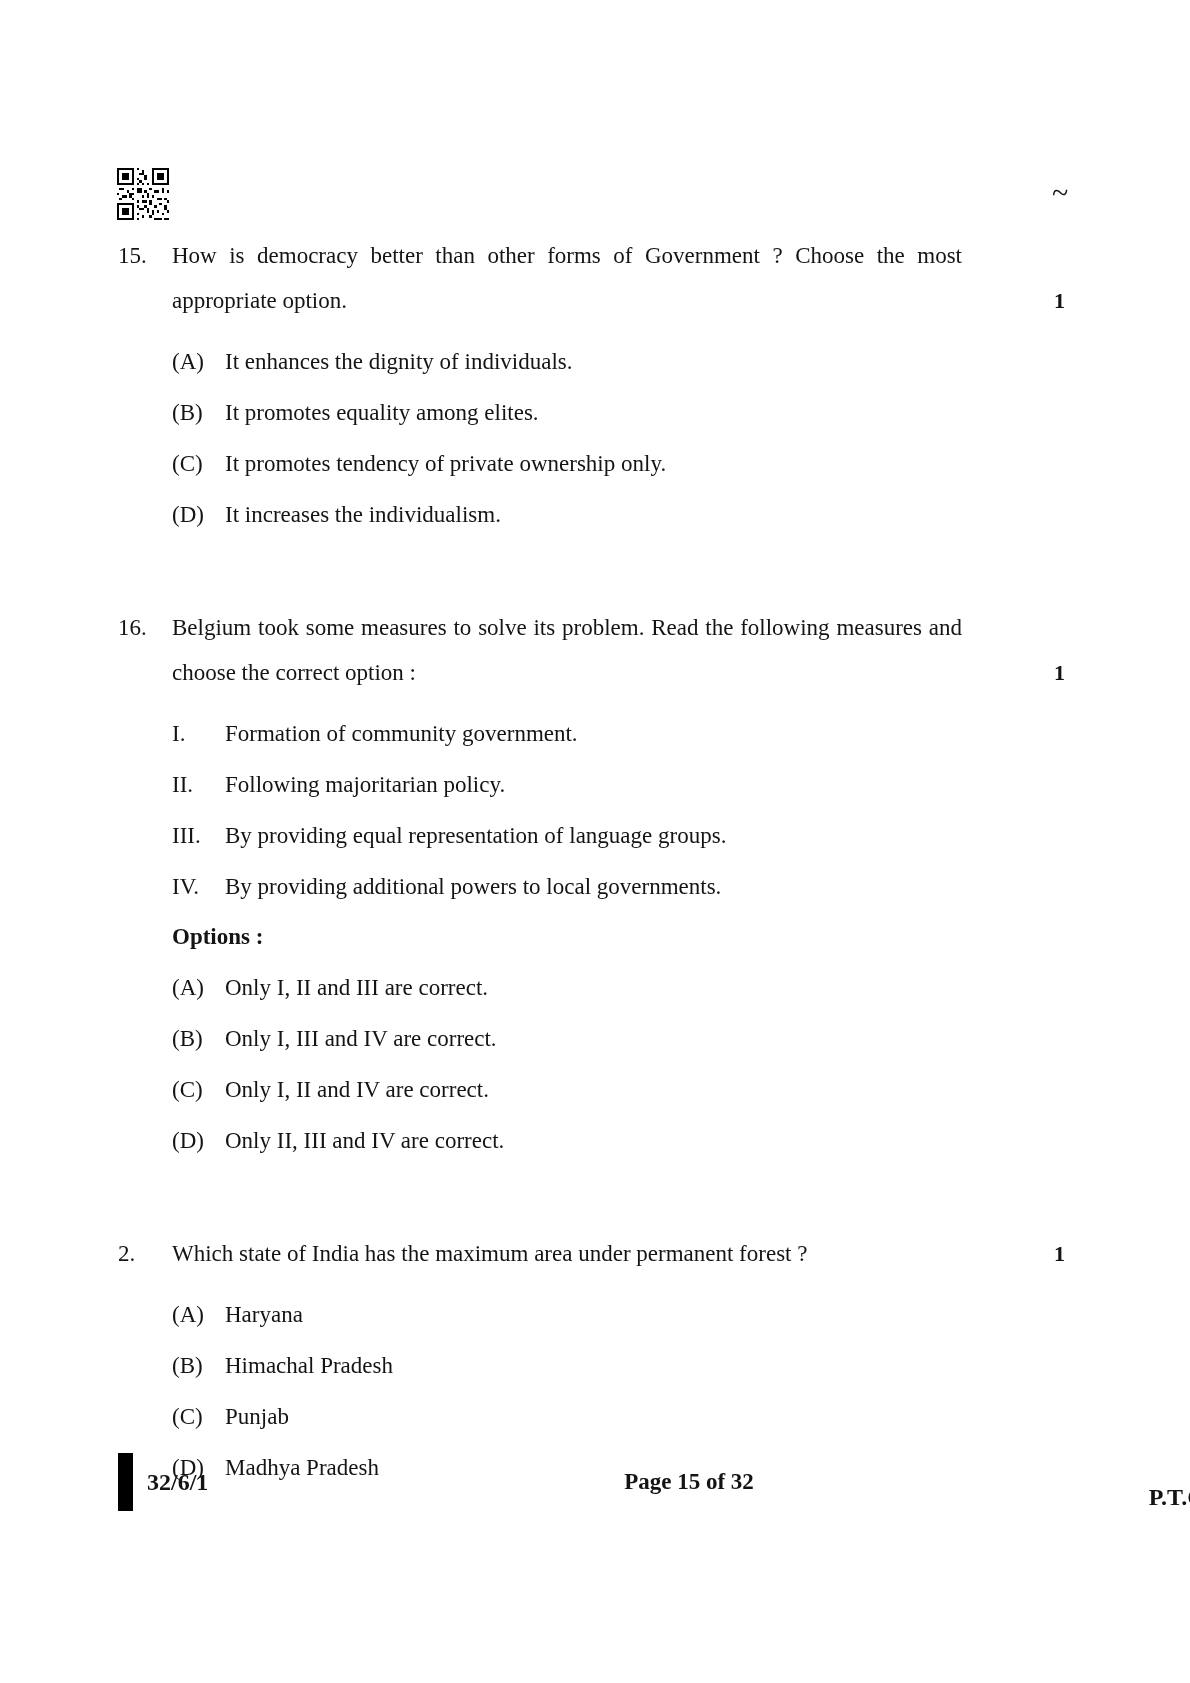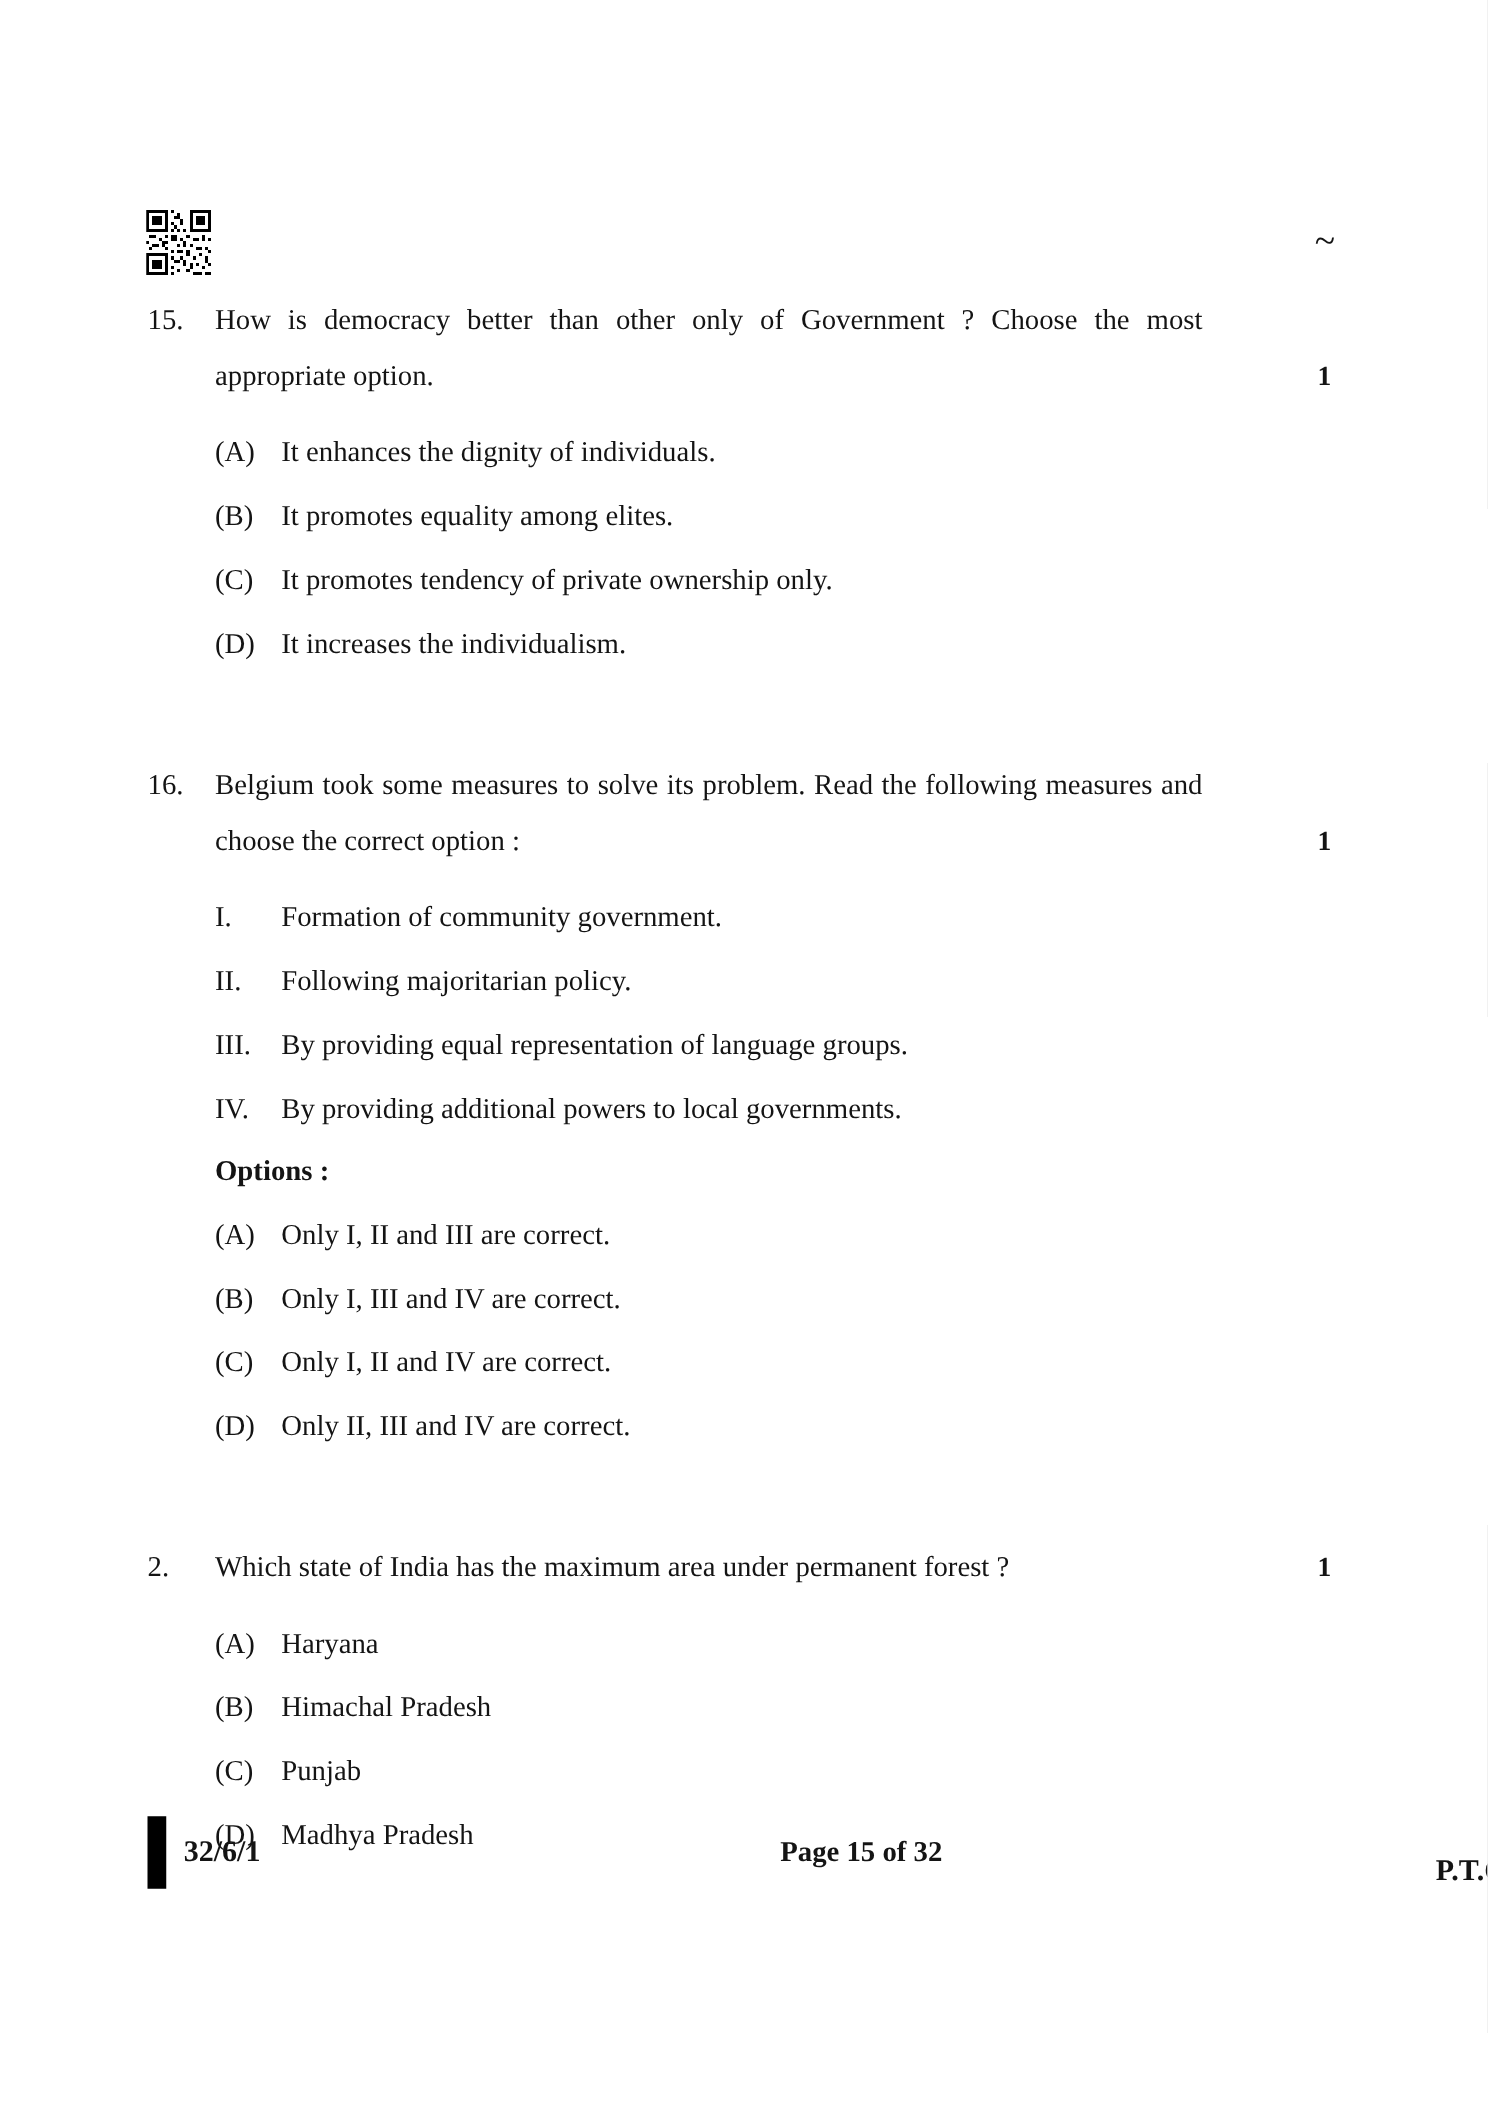--- a/index.html
+++ b/index.html
@@ -205,21 +205,21 @@
     </svg>
   </div>
 
   <div class="tilde">~</div>
 
   <div class="content">
 
     <div class="question first">
       <div class="q-row">
         <div class="q-num">15.</div>
-        <div class="q-text">How is democracy better than other only of Government ? Choose the most appropriate option.</div>
+        <div class="q-text">How is democracy better than other forms of Government ? Choose the most appropriate option.</div>
         <div class="q-marks">1</div>
       </div>
       <div class="opts">
         <div class="opt">
           <div class="opt-label">(A)</div>
           <div class="opt-text">It enhances the dignity of individuals.</div>
         </div>
         <div class="opt">
           <div class="opt-label">(B)</div>
           <div class="opt-text">It promotes equality among elites.</div>

